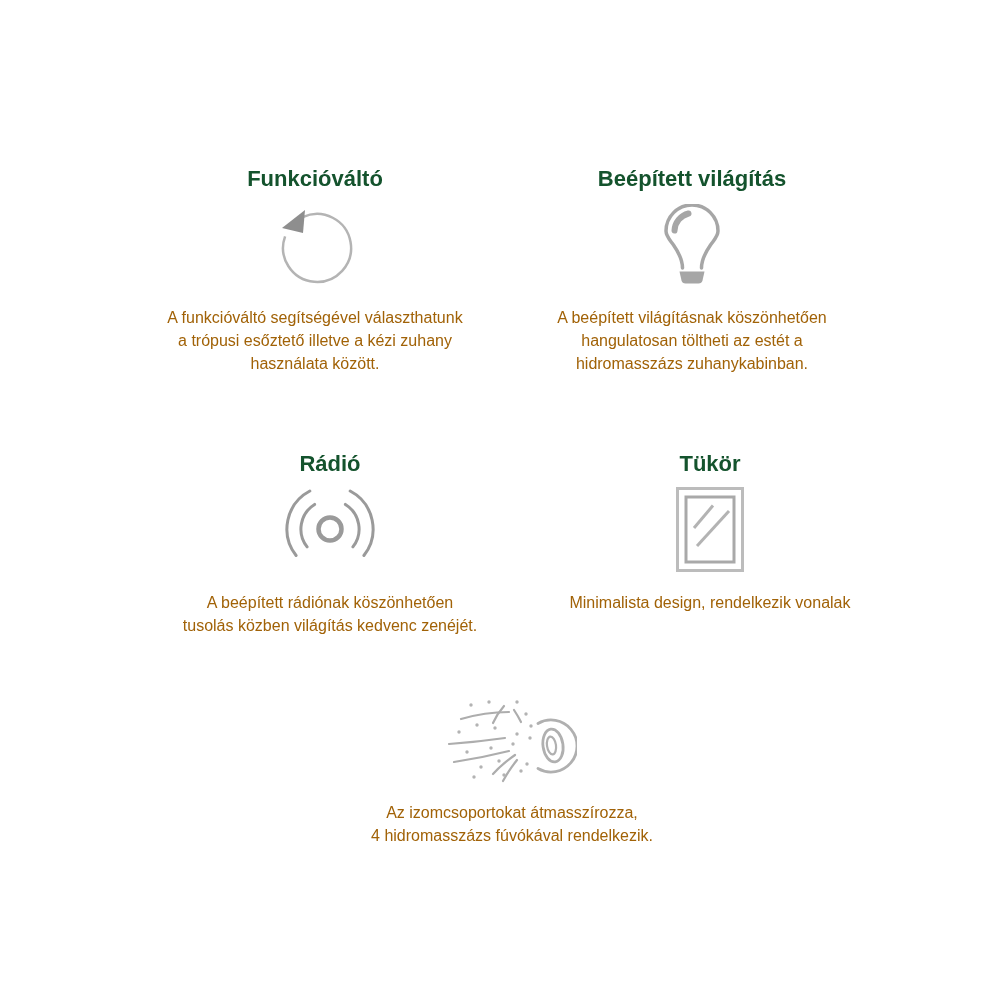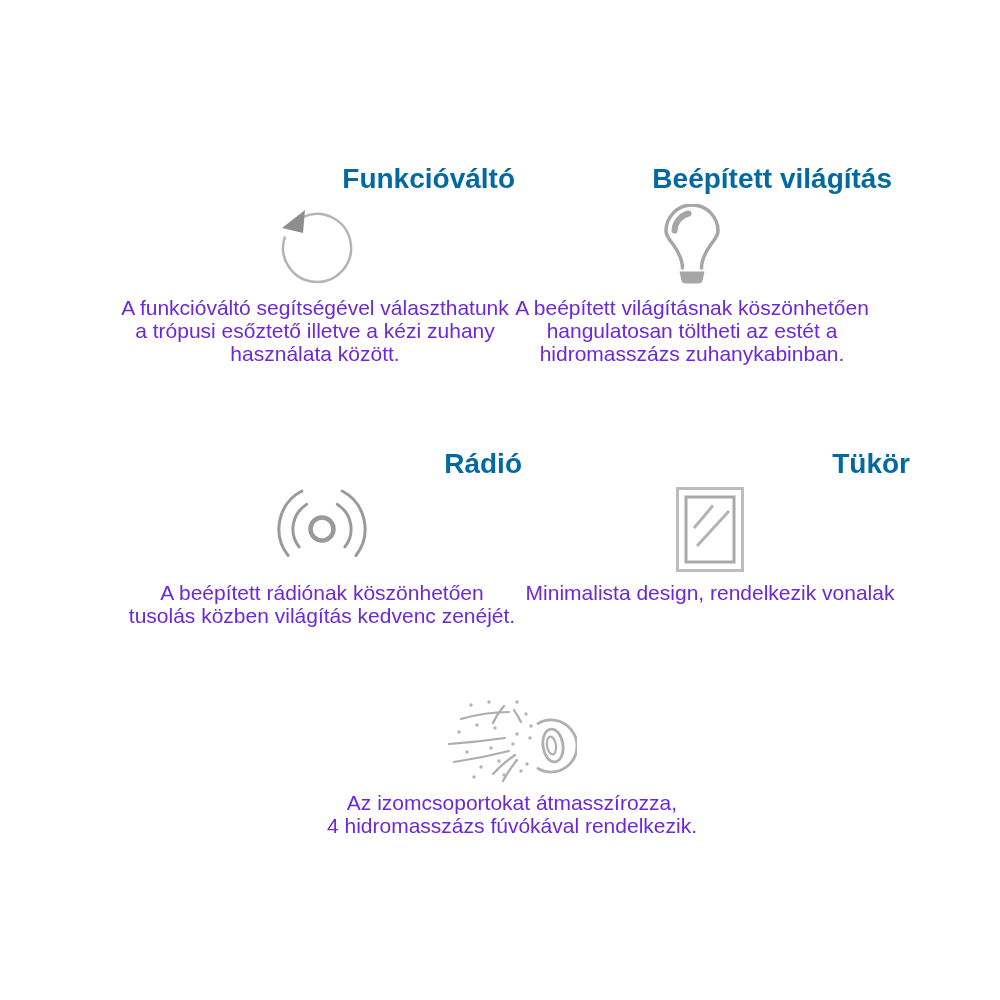--- a/index.html
+++ b/index.html
@@ -4,32 +4,32 @@
 <style>
   html,body{margin:0;padding:0;}
   body{
     width:1000px;height:1000px;background:#ffffff;position:relative;
     font-family:"Liberation Sans","DejaVu Sans",sans-serif;color:#1b1b1b;
     overflow:hidden;
   }
   .feature{position:absolute;width:400px;text-align:center;}
   .f1{left:115px;top:166px;}
   .f2{left:492px;top:166px;}
-  .f3{left:122px;top:451px;}
+  .f3{left:130px;top:451px;}
   .f4{left:510px;top:451px;}
   .f5{left:312px;top:689px;}
   .title{
-    margin:0;font-size:28px;font-weight:bold;line-height:26px;color:#0369a1;text-align:right;
+    margin:0;font-size:22px;font-weight:bold;line-height:26px;color:#14532d;
   }
   .icon-wrap{
     height:104px;display:flex;align-items:center;justify-content:center;
   }
   .f5 .icon-wrap{height:102px;}
   .para{
-    margin:0;font-size:21px;line-height:23px;color:#6d28d9;white-space:pre-line;
+    margin:10px;font-size:16px;line-height:23px;color:#a16207;white-space:pre-line;
   }
   svg{display:block;}
 </style>
 </head>
 <body>
 
 <main>
 
   <section class="feature f1">
     <h2 class="title">Funkcióváltó</h2>

